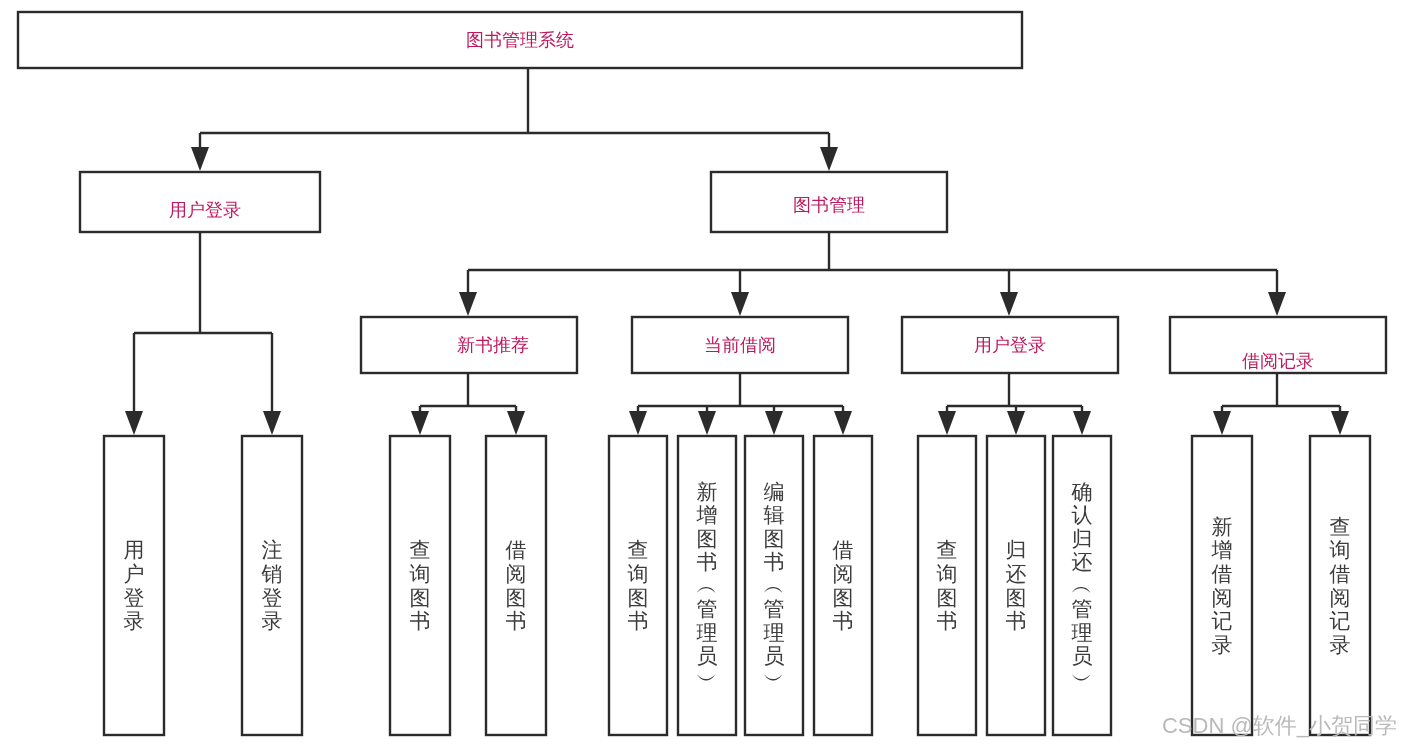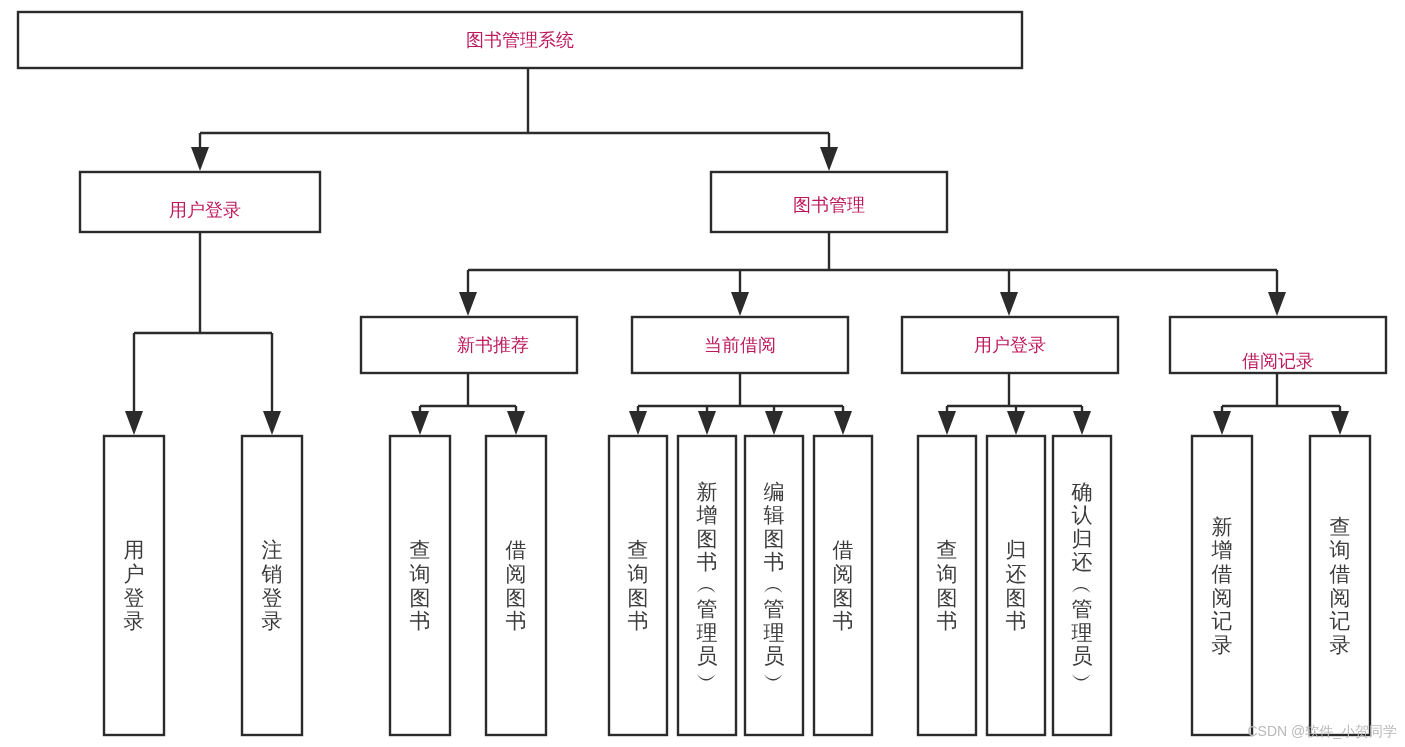--- a/index.html
+++ b/index.html
@@ -37,21 +37,21 @@
   }
   .arrow-head {
     fill: #2b2b2b;
     stroke: none;
   }
   .watermark {
     position: absolute;
     right: 8px;
     bottom: 6px;
     color: #b9b9b9;
-    font-size: 14px;
+    font-size: 22px;
     font-family: "Liberation Sans", "DejaVu Sans", sans-serif;
     white-space: nowrap;
     pointer-events: none;
   }
   
   .vlabel {
     position: absolute;
     display: flex;
     flex-direction: column;
     align-items: center;

